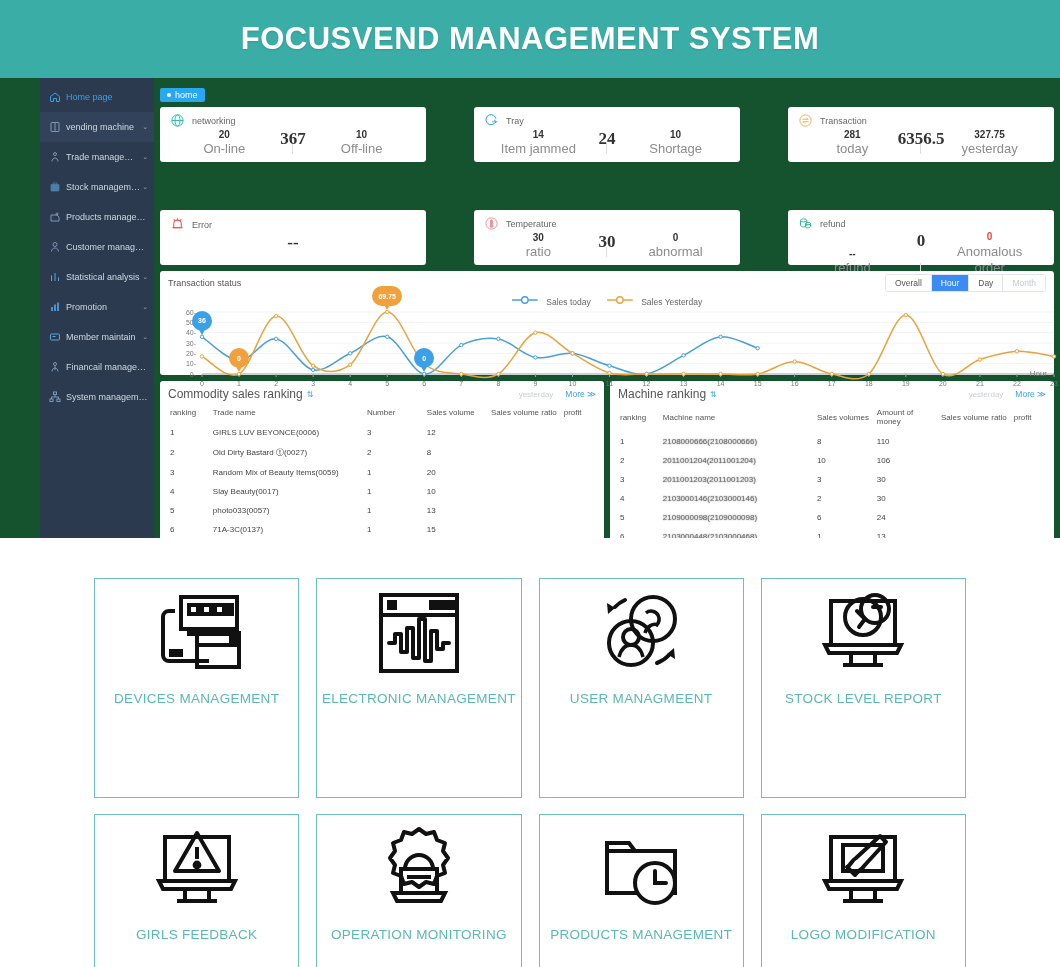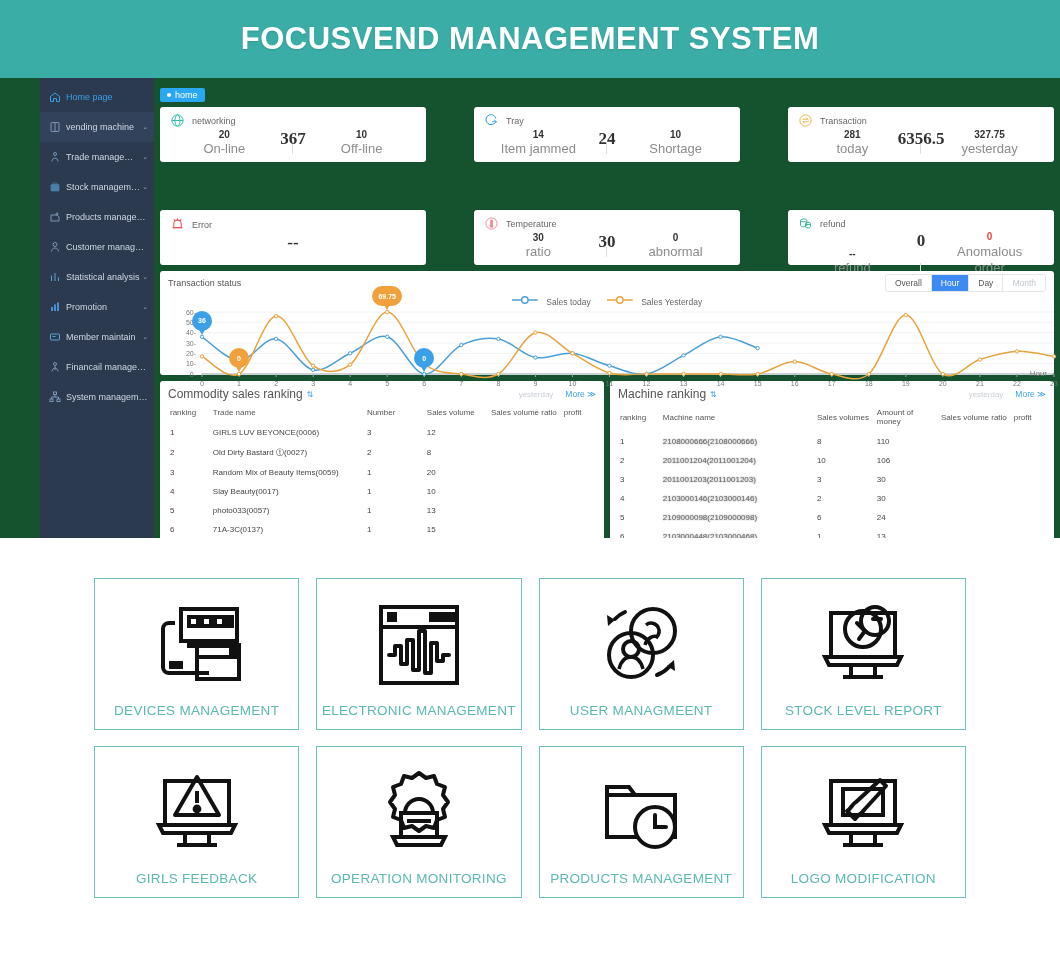--- a/index.html
+++ b/index.html
@@ -168,22 +168,22 @@
   .blurred { color: #555; text-shadow: 0 0 1.6px rgba(90,90,90,.95); opacity: .85; }
 
   
   .features {
     padding: 40px 94px 0 94px;
     display: grid; grid-template-columns: repeat(4, 1fr);
     grid-gap: 16px 17px;
   }
   .feat {
     border: 1px solid #6ec0bb; background: #fff;
-    height: 152px; display: flex; flex-direction: column;
-    align-items: center; justify-content: center; cursor: pointer;
+    height: 220px; display: flex; flex-direction: column;
+    align-items: center; cursor: pointer;
   }
   .feat-ico { height: 108px; display: flex; align-items: center; justify-content: center; }
   .feat-ico svg { display: block; }
   .feat-label {
     color: #5bb8b2; font-size: 13.5px; letter-spacing: .3px;
     margin-top: 4px; text-align: center;
   }
 </style>
 </head>
 <body>

